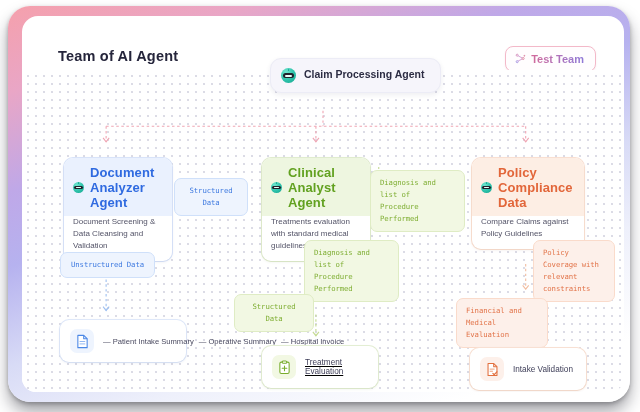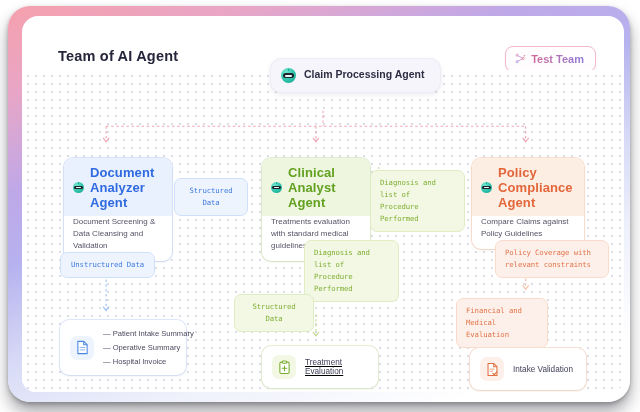--- a/index.html
+++ b/index.html
@@ -132,21 +132,21 @@
   .icon-box{
     width:24px;height:24px;border-radius:7px;flex:0 0 auto;
     display:flex;align-items:center;justify-content:center;
   }
   .ib-blue  {background:#eef4fe;}
   .ib-green {background:#f2f8e3;}
   .ib-orange{background:#fdf0ea;}
 
   
   #doc-node{align-items:center;}
-  .doc-lines{display:flex;flex-direction:column;gap:5px;}
+  .doc-lines{display:flex;flex-direction:row;gap:5px;}
   .doc-line{font-size:7.6px;color:#4a4a60;white-space:nowrap;}
 
   
   #wires{position:absolute;left:0;top:0;width:100%;height:100%;pointer-events:none;}
 </style>
 </head>
 <body>
 
 <div id="app-frame">
   <div id="canvas-card">
@@ -252,34 +252,34 @@
           <span>Clinical Analyst Agent</span>
         </div>
         <div class="node-body">Treatments evaluation with standard medical guidelines</div>
       </div>
 
       <div class="node v-orange" style="left:450px;top:88px;width:112px;">
         <div class="node-head">
           <span class="bot sm">
               <span class="antenna"></span>
             </span>
-          <span>Policy Compliance Agent</span>
+          <span>Policy Compliance Data</span>
         </div>
         <div class="node-body">Compare Claims against Policy Guidelines</div>
       </div>
 
       <div class="chip chip-blue" style="left:152px;top:108px;width:74px;text-align:center;">Structured Data</div>
 
       <div class="chip chip-green" style="left:348px;top:100px;width:95px;">Diagnosis and list of<br>Procedure Performed</div>
 
       <div class="chip chip-blue" style="left:38px;top:182px;width:95px;text-align:center;">Unstructured Data</div>
 
       <div class="chip chip-green" style="left:282px;top:170px;width:95px;">Diagnosis and list of<br>Procedure Performed</div>
 
-      <div class="chip chip-orange" style="left:473px;top:170px;width:114px;">Policy Coverage with<br>relevant constraints</div>
+      <div class="chip chip-orange" style="left:511px;top:170px;width:82px;">Policy Coverage with<br>relevant constraints</div>
 
       <div class="chip chip-green" style="left:212px;top:224px;width:80px;text-align:center;">Structured Data</div>
 
       <div class="chip chip-orange" style="left:434px;top:228px;width:92px;">Financial and<br>Medical Evaluation</div>
 
       <div id="doc-node" class="leaf leaf-blue" style="left:38px;top:250px;width:126px;">
         <span class="icon-box ib-blue">
           <svg width="13" height="15" viewBox="0 0 14 16">
             <path d="M2 1.4h6.3L12 5v9.6H2z" fill="#ffffff" stroke="#4a87e6" stroke-width="1.15" stroke-linejoin="round"></path>
             <path d="M8.3 1.4V5H12" fill="none" stroke="#4a87e6" stroke-width="1.15" stroke-linejoin="round"></path>

